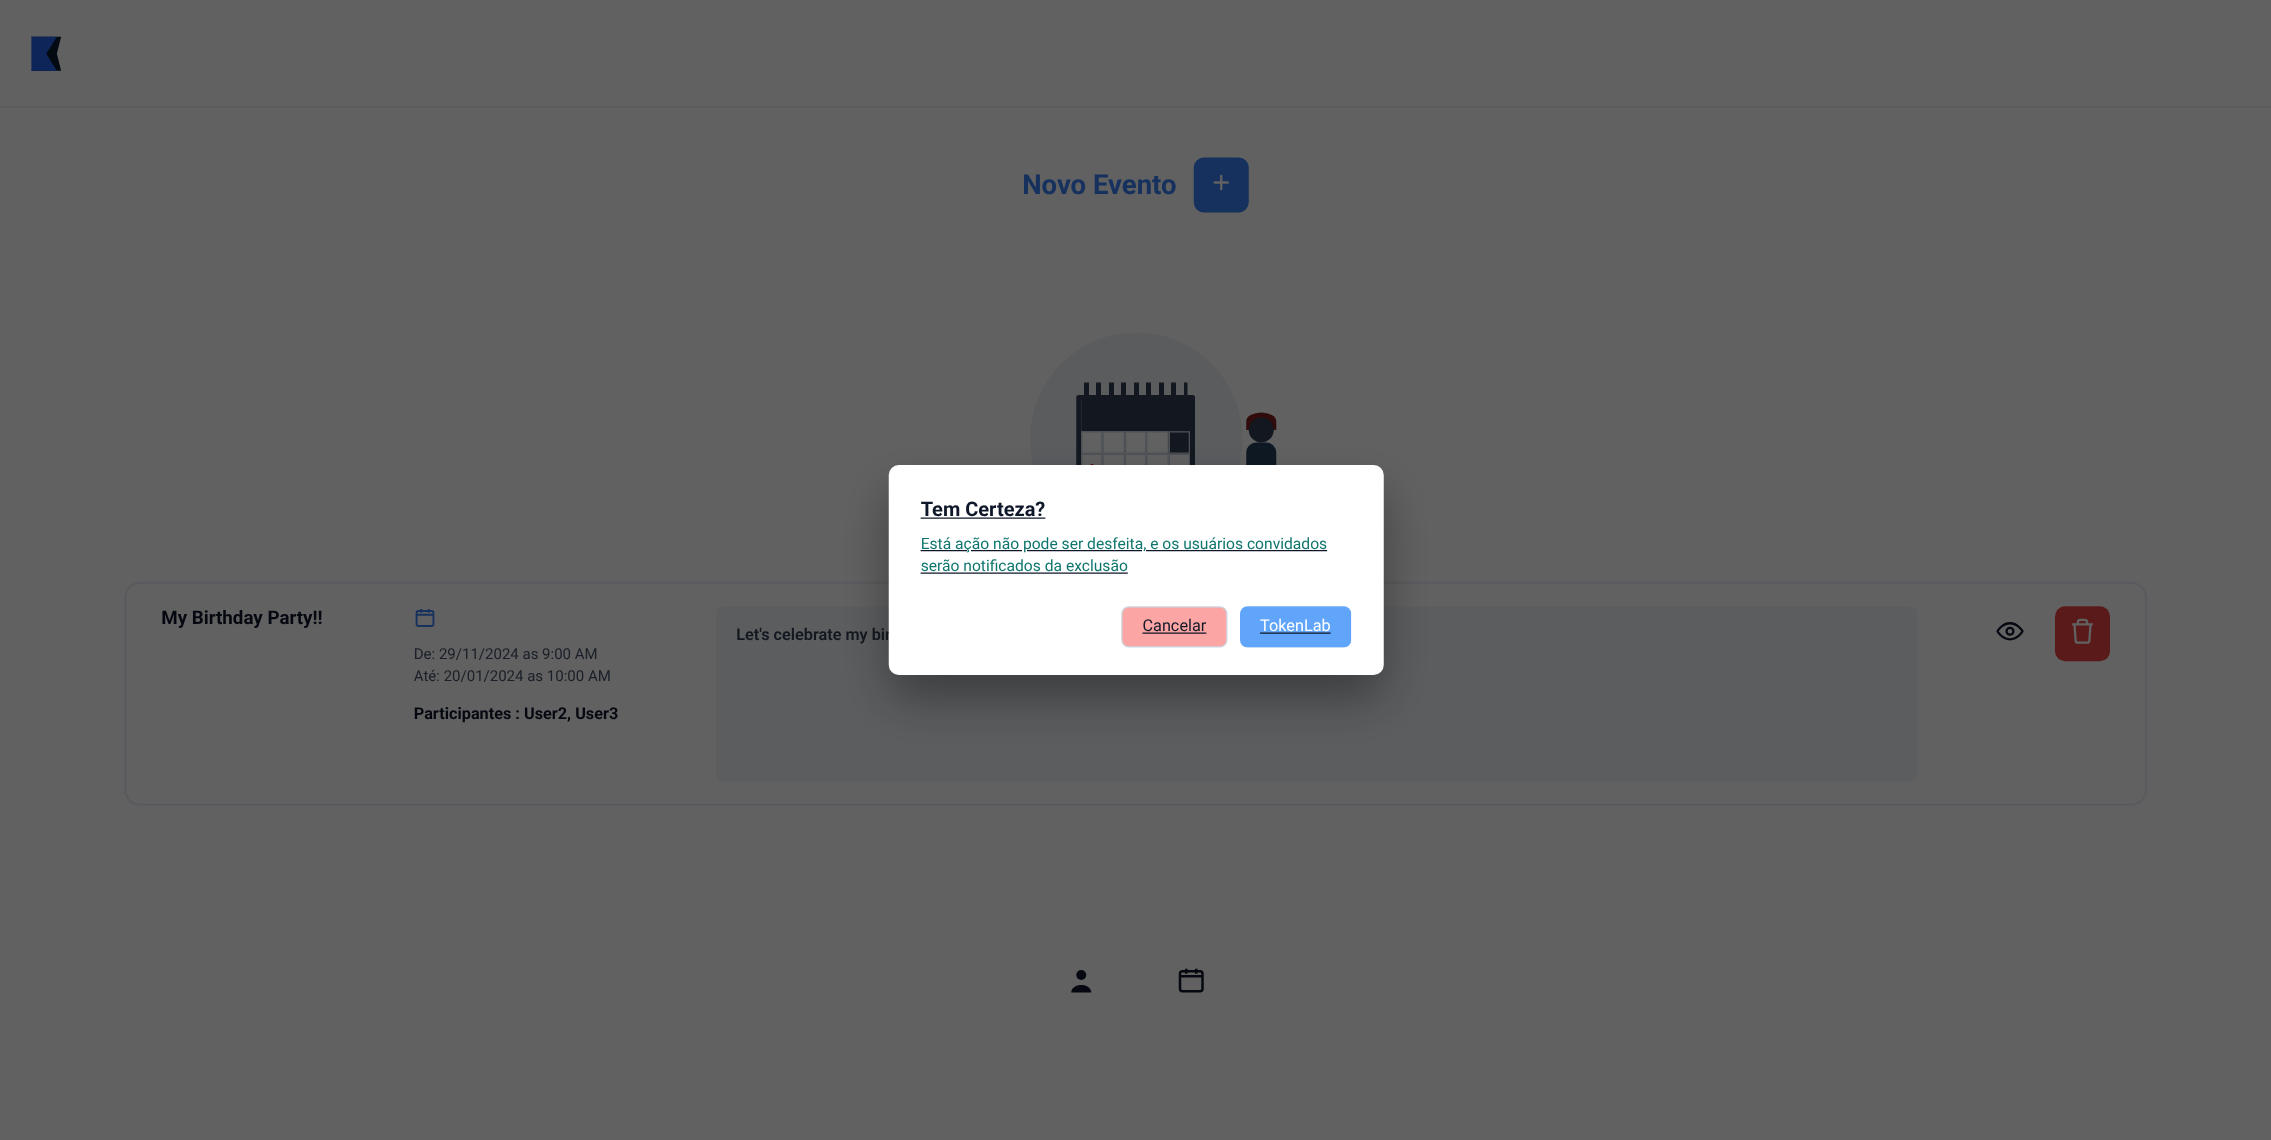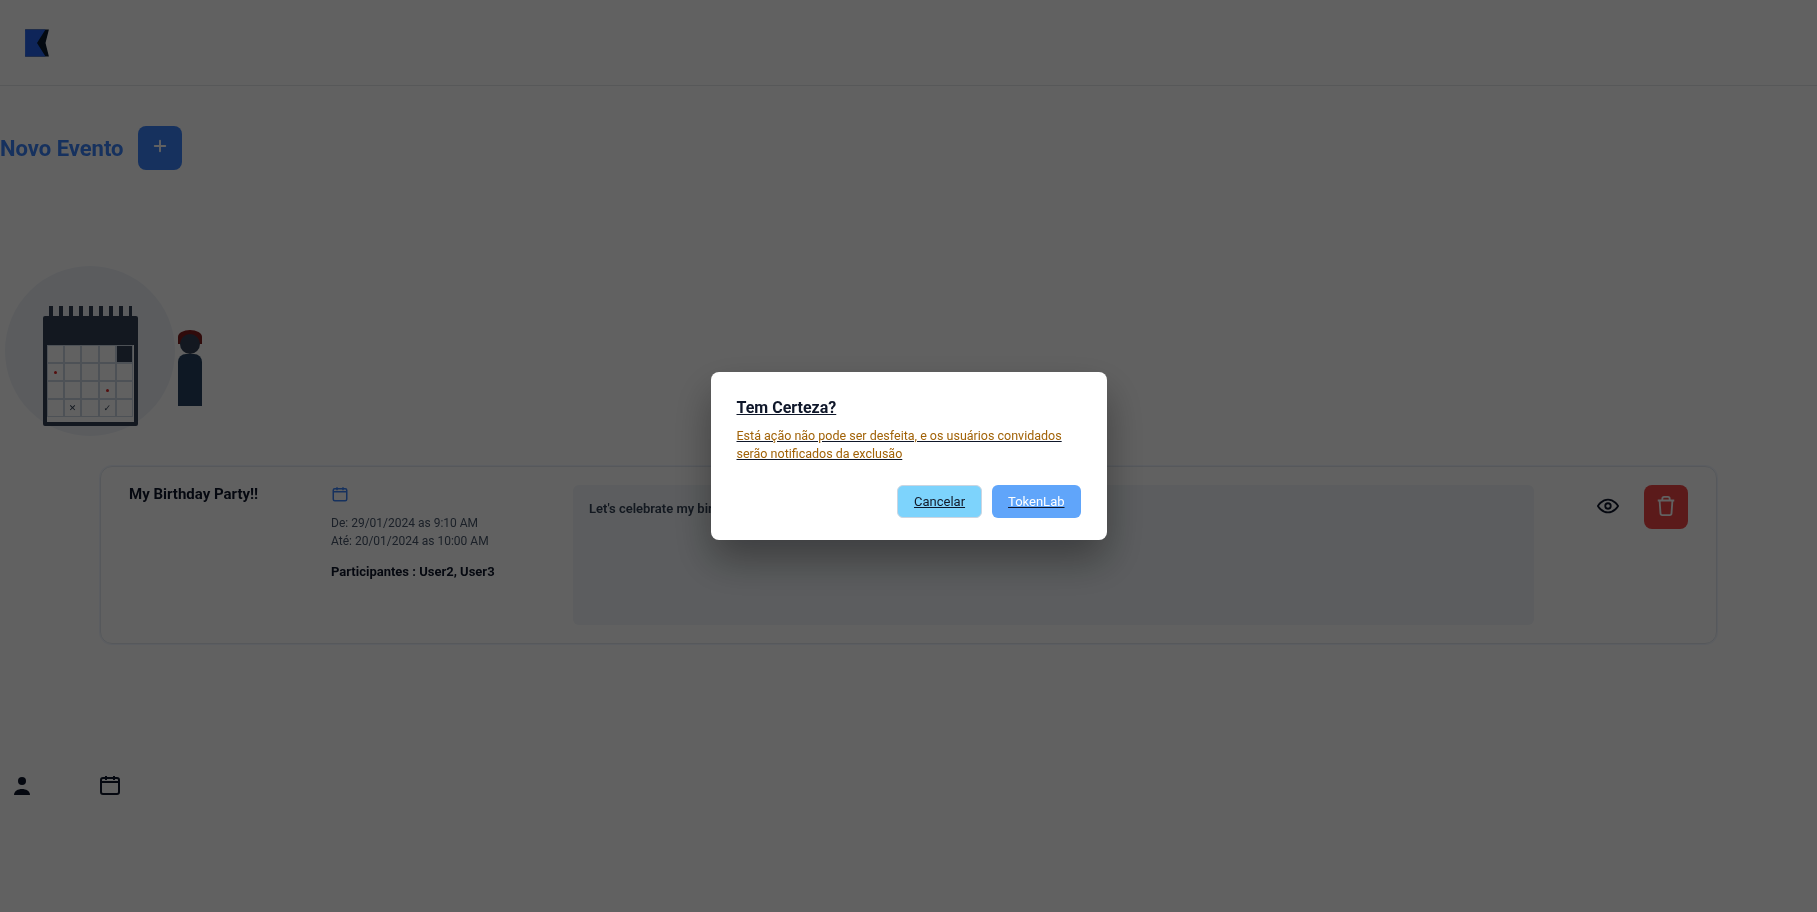--- a/index.html
+++ b/index.html
@@ -22,21 +22,21 @@
     padding:0 20px;
     position:relative;
   }
   .logo{width:34px;height:34px;}
   .header-title{
     position:absolute;left:50%;transform:translateX(-50%);
     font-weight:700;font-size:22px;color:var(--blue);
   }
 
   
-  main{display:flex;flex-direction:column;align-items:flex-start;padding-top:40px;}
+  main{display:flex;flex-direction:column;align-items:center;padding-top:40px;}
   .new-event-row{display:flex;align-items:center;gap:14px;margin-bottom:36px;}
   .new-event-label{color:var(--blue);font-weight:700;font-size:22px;}
   .add-btn{
     width:44px;height:44px;border-radius:8px;background:var(--blue);
     color:#fff;border:none;display:flex;align-items:center;justify-content:center;
     cursor:pointer;font-size:20px;
   }
 
   
   .illustration{height:220px;width:180px;display:flex;align-items:flex-end;justify-content:center;margin-bottom:40px;position:relative;}
@@ -80,24 +80,24 @@
   
   .backdrop{
     position:fixed;inset:0;background:rgba(0,0,0,0.62);
     display:flex;align-items:center;justify-content:center;text-decoration:underline;
   }
   .dialog{
     width:396px;background:#fff;border-radius:8px;padding:26px 26px 22px;
     box-shadow:0 20px 40px rgba(0,0,0,0.35);
   }
   .dialog-title{font-weight:700;font-size:16px;margin-bottom:10px;}
-  .dialog-body{font-size:12.5px;line-height:1.45;color:#a16207;margin-bottom:22px;}
+  .dialog-body{font-size:12.5px;line-height:1.45;color:#0f766e;margin-bottom:22px;}
   .dialog-actions{display:flex;justify-content:flex-end;gap:10px;}
   .btn{height:33px;padding:0 16px;border-radius:6px;font-size:13px;cursor:pointer;}
-  .btn-secondary{background:#7dd3fc;border:1px solid #cbd5e1;color:#111827;}
+  .btn-secondary{background:#fca5a5;border:1px solid #cbd5e1;color:#111827;}
   .btn-primary{
     background:#60a5fa;border:none;color:#fff;
     background-image:linear-gradient(#60a5fa,#60a5fa);
   }
 </style>
 </head>
 <body>
 
 <header class="header">
   <span class="logo">
@@ -167,21 +167,21 @@
         <div class="date-row">
           <span>
             <svg viewBox="0 0 24 24" fill="none" stroke="currentColor" stroke-width="2">
                 <rect x="3" y="5" width="18" height="16" rx="2"></rect>
                 <path d="M3 9h18M8 3v4M16 3v4"></path>
               </svg>
           </span>
         </div>
         <div>
           <span>De:</span>
-          <span>29/01/2024 as 9:10 AM</span>
+          <span>29/11/2024 as 9:00 AM</span>
         </div>
         <div>
           <span>Até:</span>
           <span>20/01/2024 as 10:00 AM</span>
         </div>
         <div class="ev-participants">
           <span>Participantes :</span>
           <span>User2, User3</span>
         </div>
       </div>

